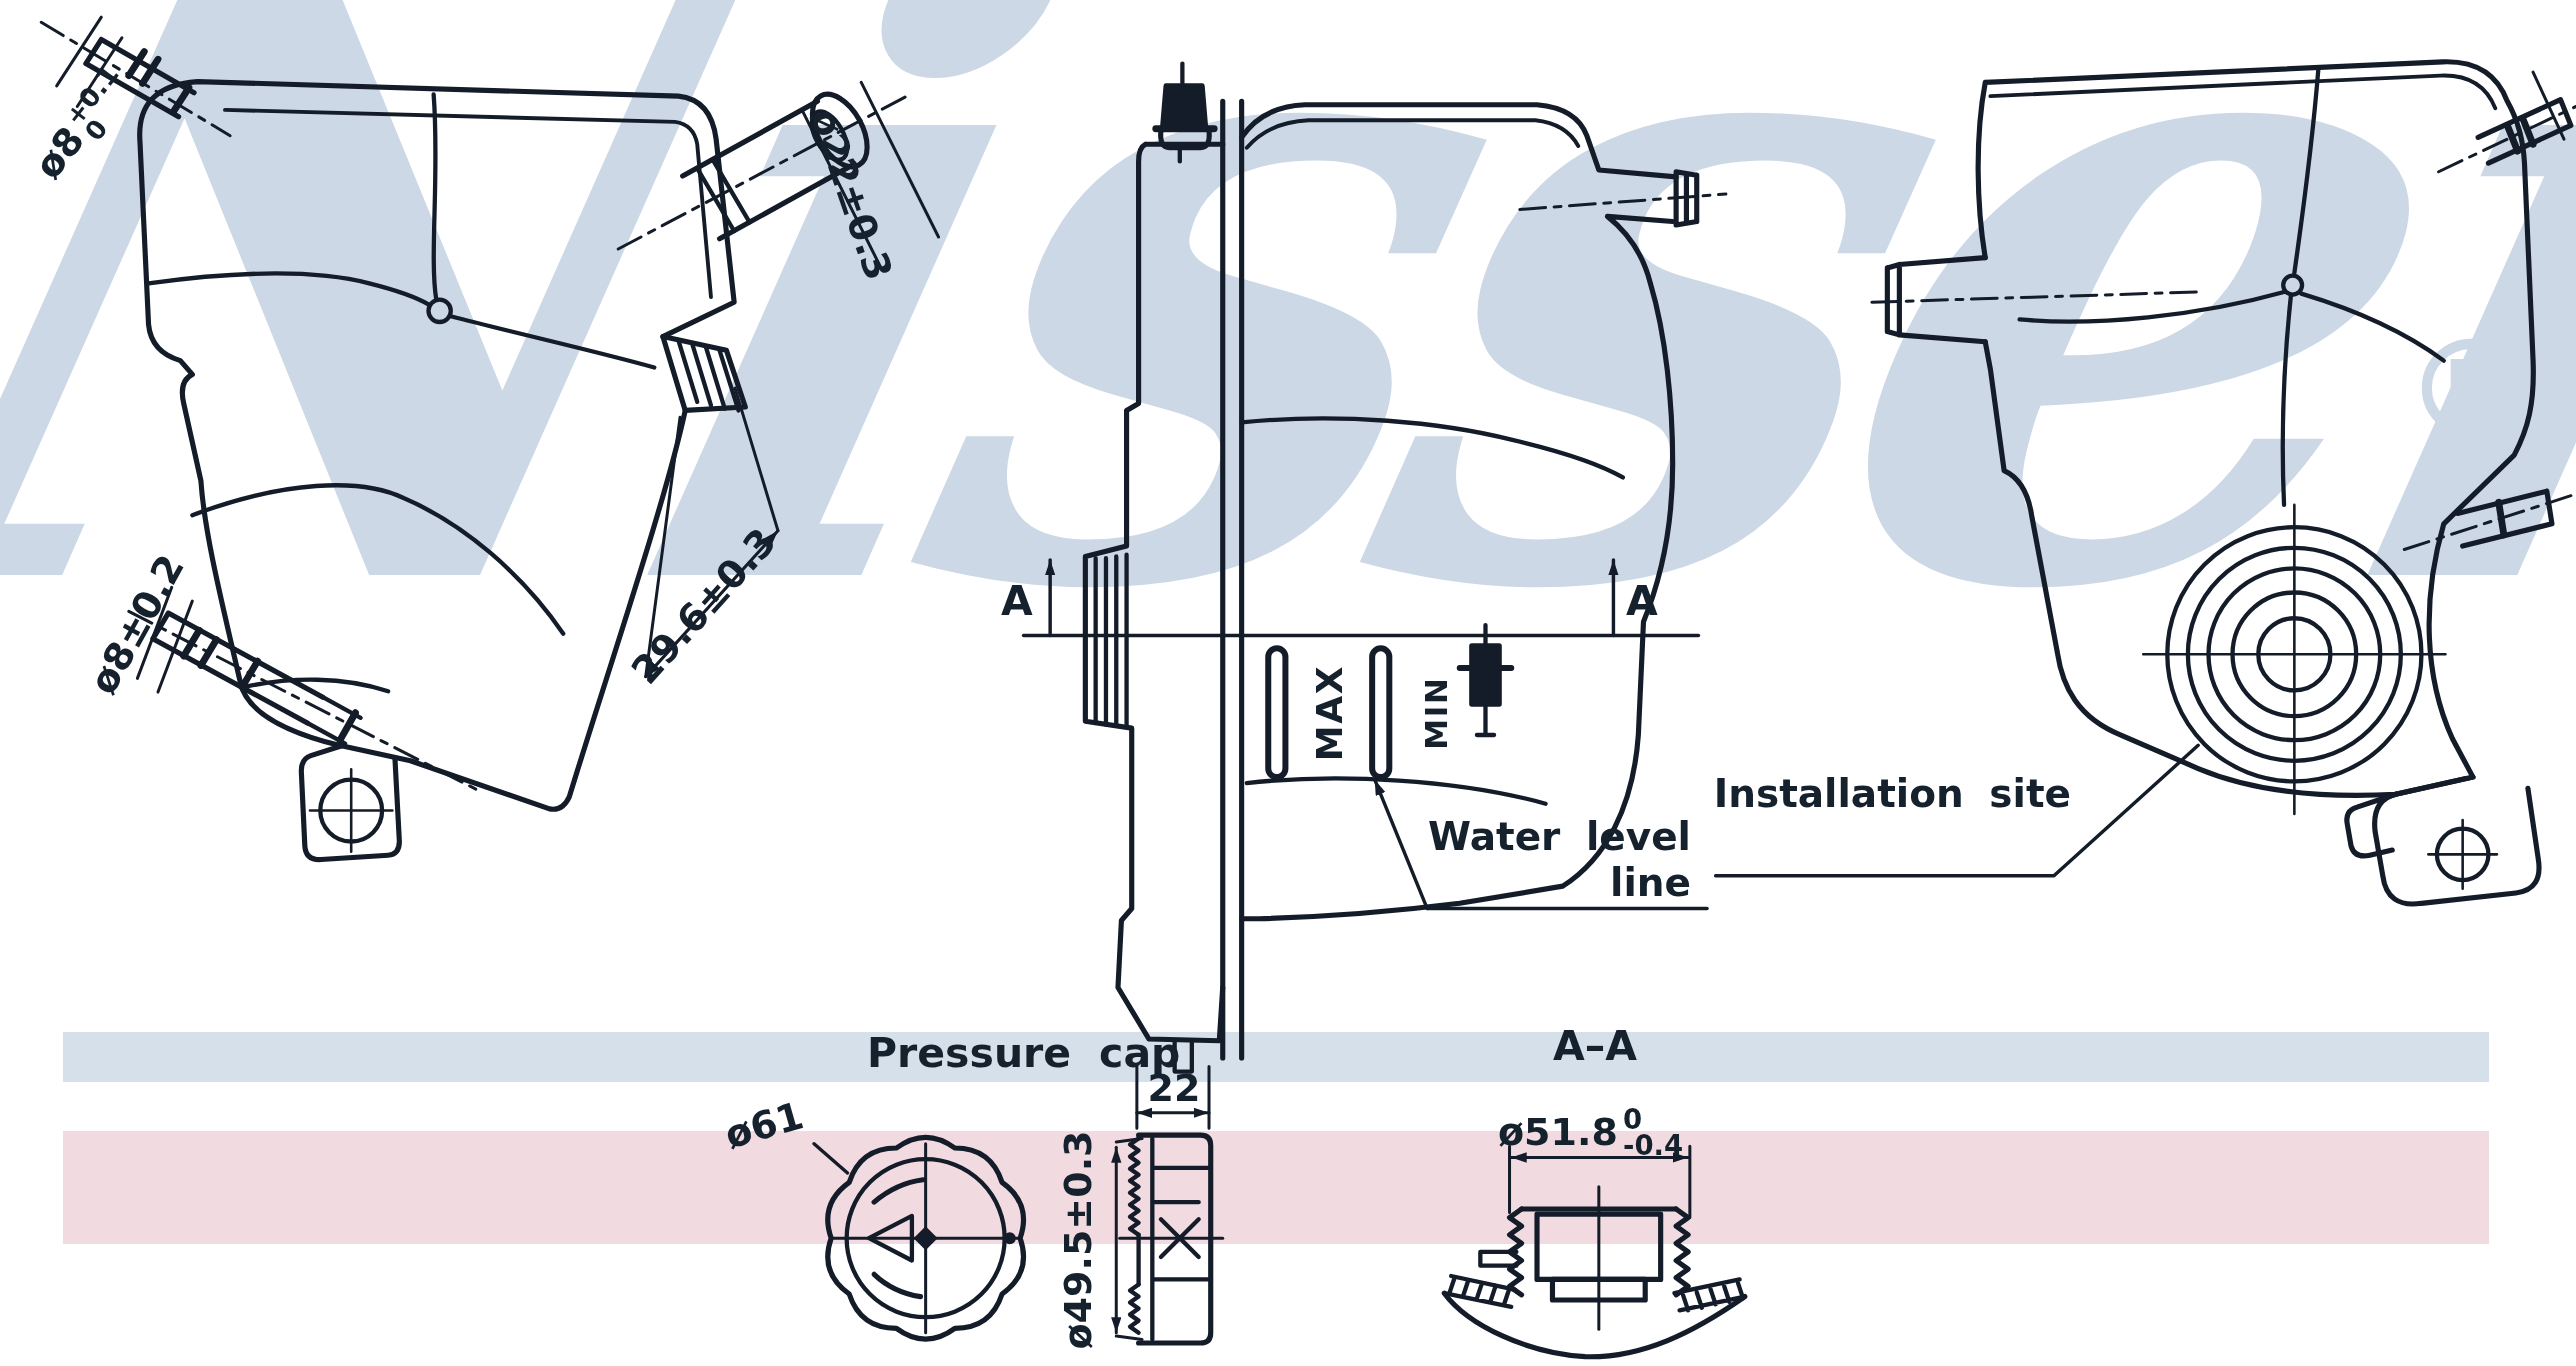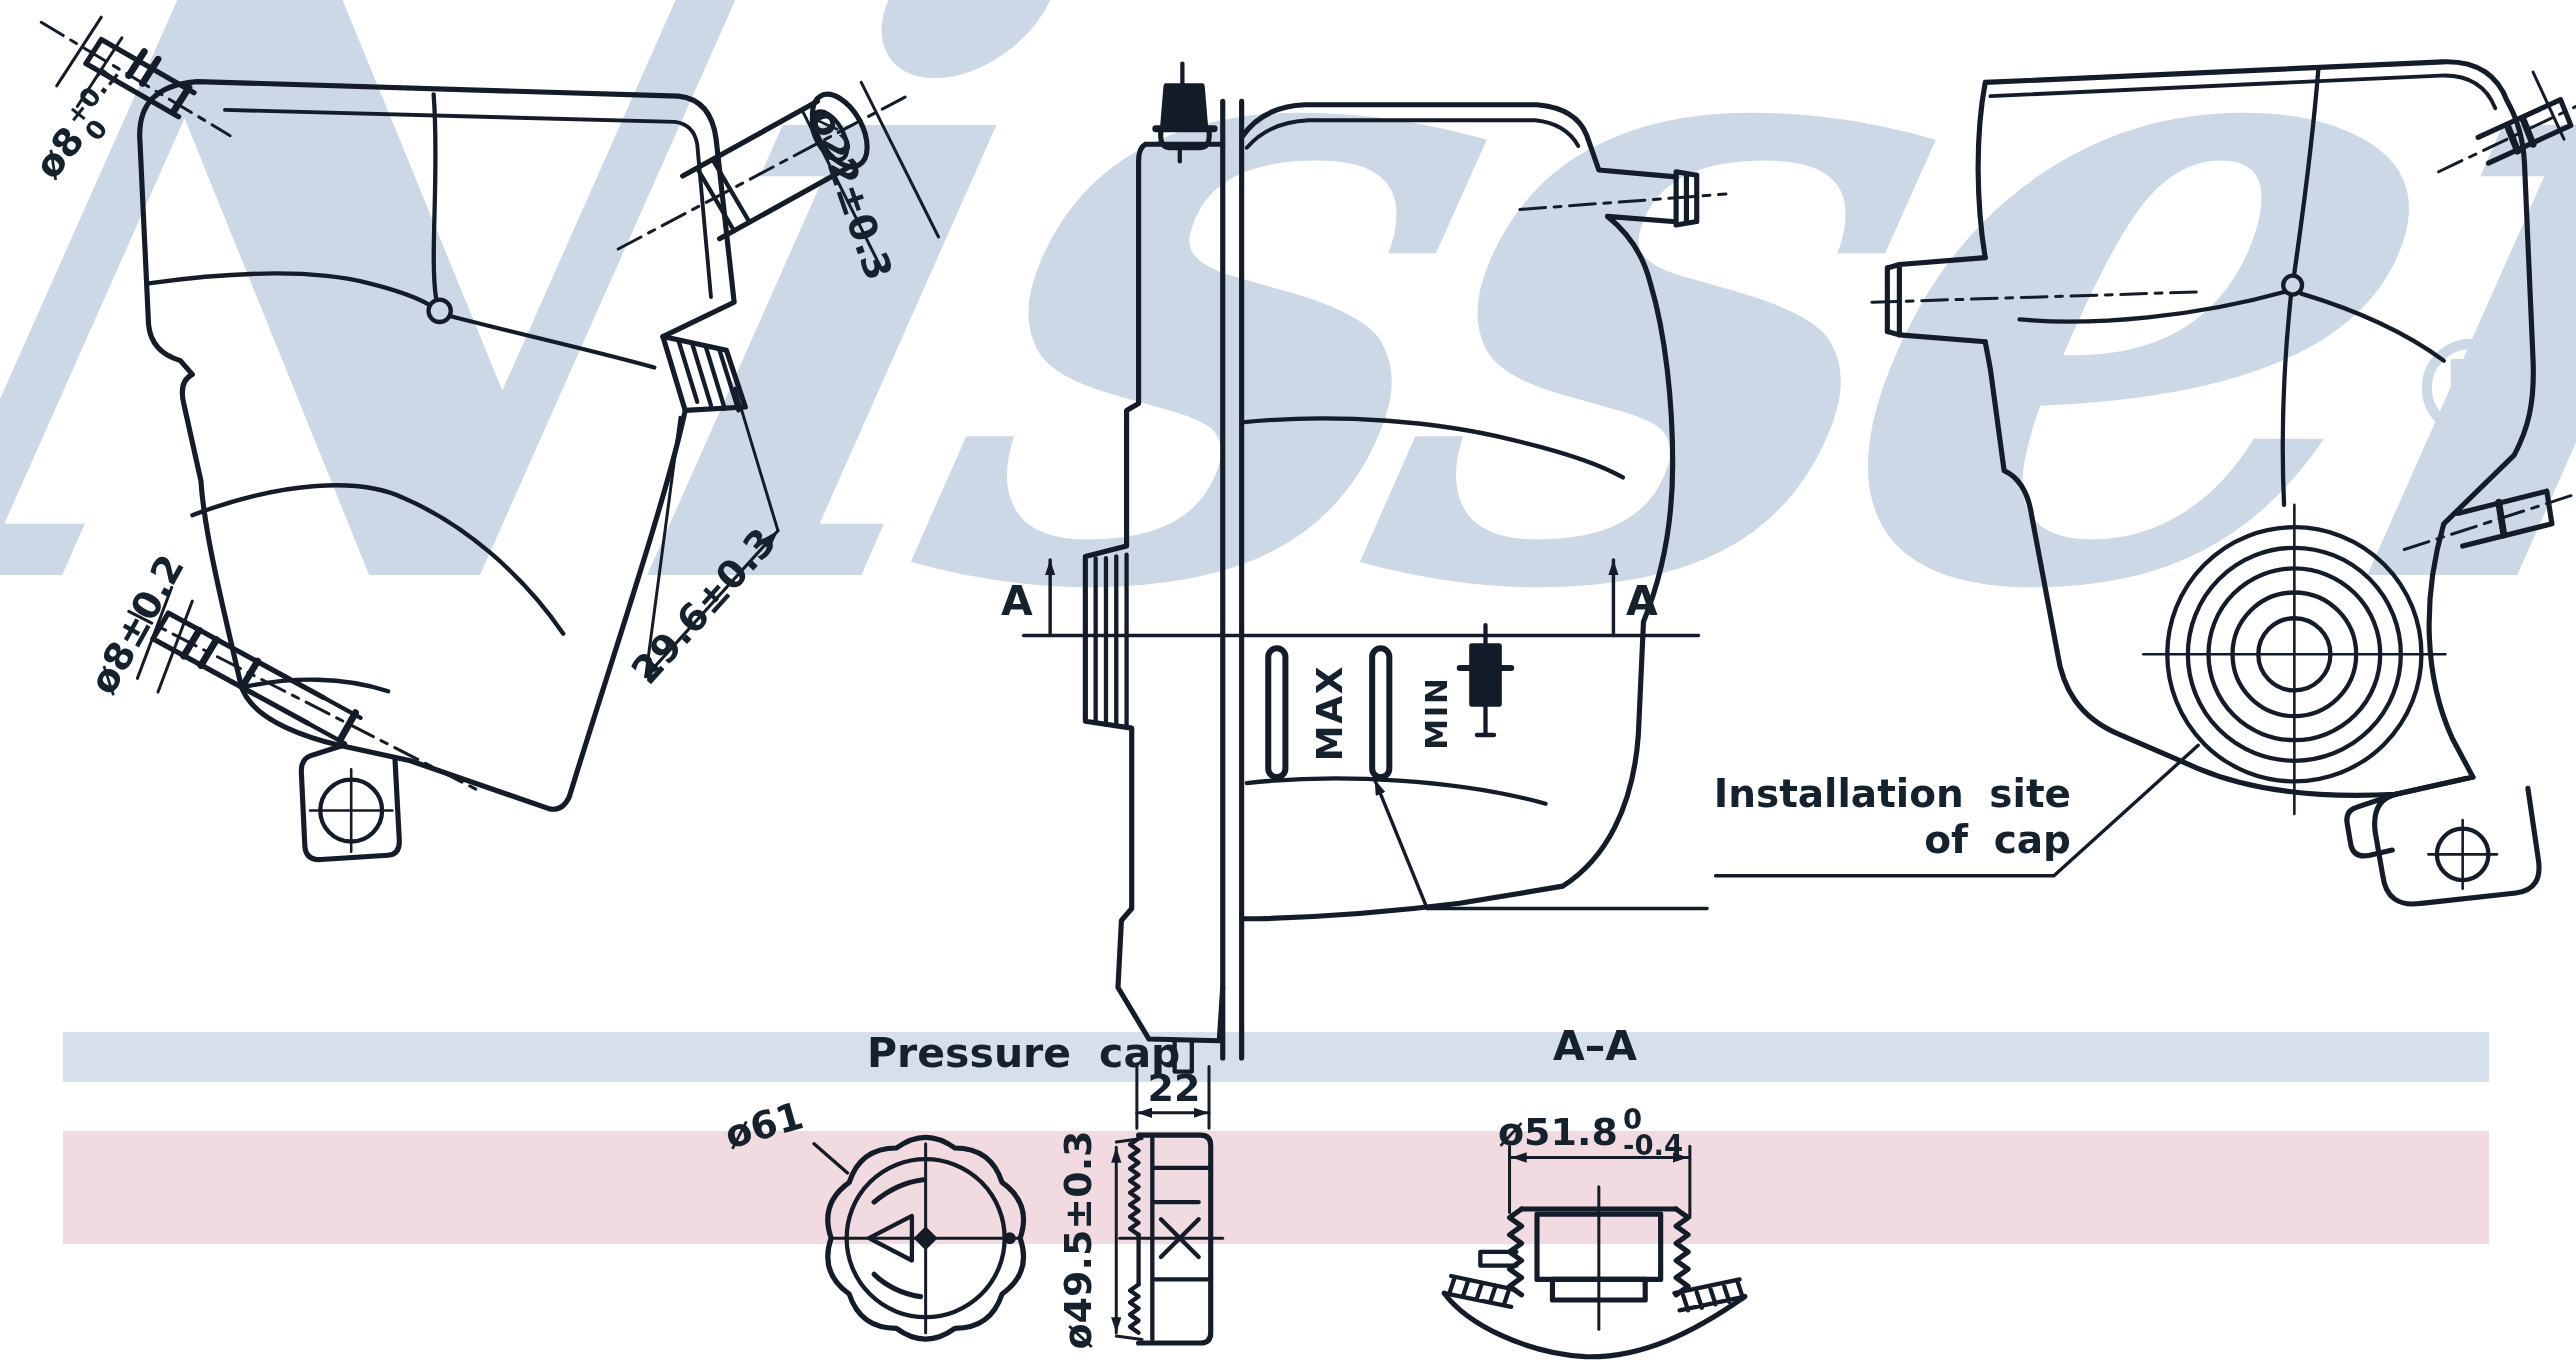--- a/index.html
+++ b/index.html
@@ -266,23 +266,26 @@
   <div class="lbl dim rot" style="left:843px;top:103px;transform:rotate(71deg);">ø22±0.3</div>
   <div class="lbl dim rot" style="left:623px;top:663px;transform:rotate(-48deg);">29.6±0.3</div>
   <div class="lbl dim rot" style="left:81px;top:680px;transform:rotate(-61deg);">ø8±0.2</div>
 
   <div class="lbl seclbl" style="left:1001px;top:577px;">A</div>
   <div class="lbl seclbl" style="left:1626px;top:577px;">A</div>
 
   <div class="lbl lvl" style="left:1329px;top:713px;transform:translate(-50%,-50%) rotate(-90deg);">MAX</div>
   <div class="lbl lvl" style="left:1436px;top:713px;font-size:31px;transform:translate(-50%,-50%) rotate(-90deg);">MIN</div>
 
+  <div class="lbl note" style="left:1408px;top:814px;width:283px;">
+    <div>Water level</div>
+    <div>line</div>
+  </div>
   <div class="lbl note" style="left:1707px;top:771px;width:364px;">
     <div>Installation site</div>
-    <div>of cap</div>
   </div>
 
   <div class="lbl heading" style="left:867px;top:1029px;width:283px;text-align:left;">Pressure cap</div>
   <div class="lbl heading" style="left:1535px;top:1022px;width:120px;text-align:center;">A–A</div>
 
   <div class="lbl dim rot" style="left:720px;top:1115px;transform:rotate(-16deg);">ø61</div>
   <div class="lbl dim" style="left:1144px;top:1066px;width:60px;text-align:center;">22</div>
   <div class="lbl dim" style="left:1078px;top:1240px;transform:translate(-50%,-50%) rotate(-90deg);">ø49.5±0.3</div>
   <div class="lbl dim dimrow" style="left:1498px;top:1106px;align-items:center;">
     <span>ø51.8</span>

